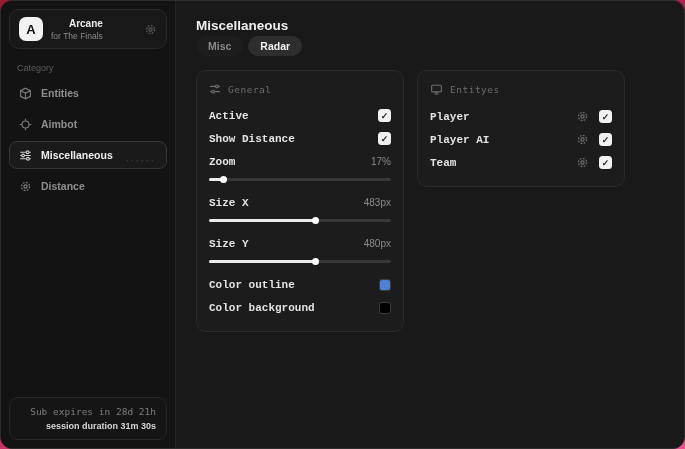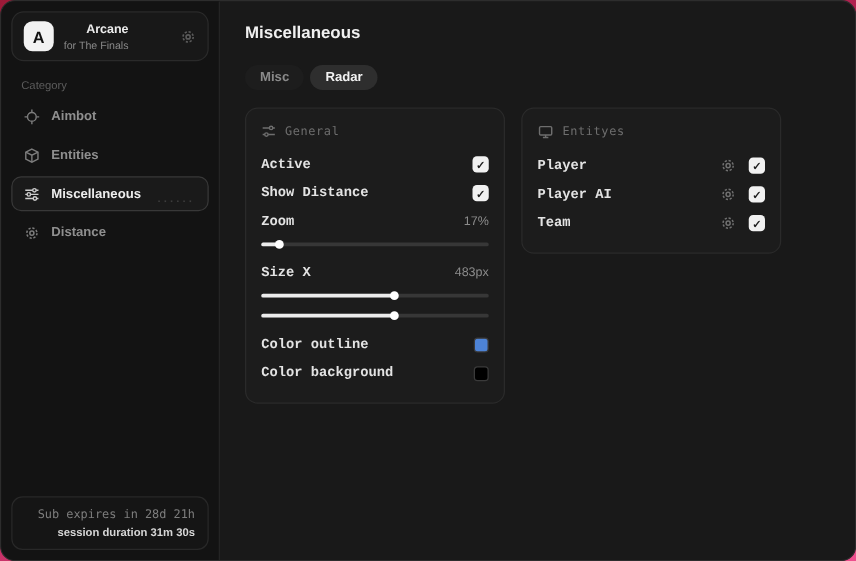--- a/index.html
+++ b/index.html
@@ -37,21 +37,21 @@
   .nav-dots { position:absolute; right:10px; bottom:2px; color:#3d3d3d; font-size:9px; letter-spacing:2px; }
   .footer-card {
     position:absolute; left:8px; right:8px; bottom:8px;
     border:1px solid #282828; background:#151515; border-radius:9px; padding:8px 10px;text-align:right;
   }
   .footer-line1 { font-family:"DejaVu Sans Mono", monospace; font-size:9.5px; color:#7d7d7d; }
   .footer-line2 { font-size:9px; font-weight:700; color:#d6d6d6; margin-top:4px; }
   
   .main { flex:1; padding:17px 15px 0 20px; }
   .main-title { font-size:13.5px; font-weight:700; color:#f0f0f0; }
-  .tabs { margin-top:19px; display:flex; gap:5px; }
+  .tabs { margin-top:3px; display:flex; gap:5px; }
   .tab { padding:4px 12px; border-radius:999px; font-size:10.5px; font-weight:600;
          color:#8a8a8a; background:#1d1d1d; cursor:default; }
   .tab.active { color:#f2f2f2; background:#2e2e2e; }
   .panels { margin-top:14px; display:flex; gap:13px; align-items:flex-start; }
   .panel { width:208px; background:#1c1c1c; border:1px solid #2a2a2a; border-radius:10px; padding:11px 12px 12px; }
   .panel-header {
     display:flex; align-items:center; gap:7px; margin:1px 0 9px;
     color:#6e6e6e; font-family:"DejaVu Sans Mono", monospace; font-size:9.5px; letter-spacing:.5px;
   }
   .panel-header .icon { display:flex; color:#6e6e6e; }
@@ -94,35 +94,35 @@
             <circle cx="8" cy="8" r="2"></circle>
         </svg>
       </span>
     </div>
 
     <div class="category">Category</div>
 
     <div class="nav-item">
       <span class="icon">
         <svg width="13" height="13" viewBox="0 0 16 16" fill="none" stroke="currentColor" stroke-width="1.4">
+          <path d="M8 1.5 14 4.5v7L8 14.5 2 11.5v-7L8 1.5Z"></path>
+            <path d="M2 4.5 8 7.5l6-3M8 7.5v7"></path>
+        </svg>
+      </span>
+      <span>Entities</span>
+    </div>
+
+    <div class="nav-item">
+      <span class="icon">
+        <svg width="13" height="13" viewBox="0 0 16 16" fill="none" stroke="currentColor" stroke-width="1.4">
           <circle cx="8" cy="8" r="4.3"></circle>
             <path d="M8 .8v2.5M8 12.7v2.5M.8 8h2.5M12.7 8h2.5"></path>
         </svg>
       </span>
       <span>Aimbot</span>
-    </div>
-
-    <div class="nav-item">
-      <span class="icon">
-        <svg width="13" height="13" viewBox="0 0 16 16" fill="none" stroke="currentColor" stroke-width="1.4">
-          <path d="M8 1.5 14 4.5v7L8 14.5 2 11.5v-7L8 1.5Z"></path>
-            <path d="M2 4.5 8 7.5l6-3M8 7.5v7"></path>
-        </svg>
-      </span>
-      <span>Entities</span>
     </div>
 
     <div class="nav-item active">
       <span class="icon">
         <svg width="13" height="13" viewBox="0 0 16 16" fill="none" stroke="currentColor" stroke-width="1.4">
           <path d="M1.5 4h13M1.5 8h13M1.5 12h13"></path>
           <circle cx="10.5" cy="4" r="1.7" fill="#1a1a1a"></circle>
             <circle cx="5" cy="8" r="1.7" fill="#1a1a1a"></circle>
             <circle cx="11" cy="12" r="1.7" fill="#1a1a1a"></circle>
         </svg>
@@ -190,20 +190,24 @@
 
         <div class="row">
           <span class="row-label">Size X</span>
           <span class="row-value">483px</span>
         </div>
         <div class="slider">
           <div class="track"></div>
           <div class="fill" style="width: 59%;"></div>
         </div>
 
+        <div class="row">
+          <span class="row-label">Size Y</span>
+          <span class="row-value">480px</span>
+        </div>
         <div class="slider">
           <div class="track"></div>
           <div class="fill" style="width: 59%;"></div>
         </div>
 
         <div class="row">
           <span class="row-label">Color outline</span>
           <span class="swatch" style="background: rgb(77, 131, 214);"></span>
         </div>
 

